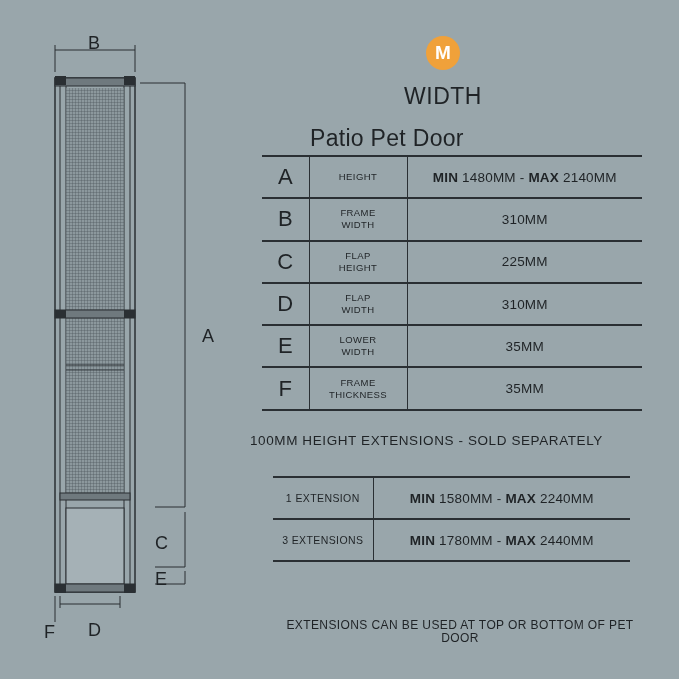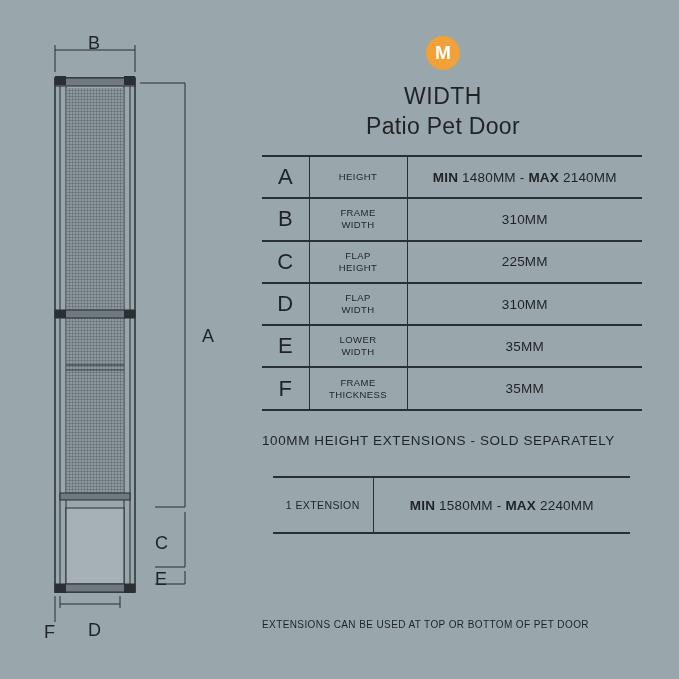--- a/index.html
+++ b/index.html
@@ -1,41 +1,41 @@
 <!DOCTYPE html>
 <html><head>
 <meta charset="utf-8">
 <style>
   * { margin:0; padding:0; box-sizing:border-box; }
   html, body { width:679px; height:679px; overflow:hidden; }
   body { background:#99a6ab; font-family:"Liberation Sans", sans-serif; color:#1f2326; position:relative; }
   .abs { position:absolute; }
   .logo { left:426px; top:36px; width:34px; height:34px; border-radius:50%; background:#f0a13a; color:#fff; font-weight:bold; font-size:19px; display:flex; align-items:center; justify-content:center; }
   .title { left:340px; width:206px; top:83px; text-align:center; font-size:23px; letter-spacing:0.5px; color:#1f2326; }
-  .subtitle { left:310px; width:266px; top:113px; text-align:center; font-size:23px; font-weight:normal; color:#1f2326; letter-spacing:0.3px; }
+  .subtitle { left:310px; width:266px; top:125px; font-size:23px; font-weight:normal; color:#1f2326; letter-spacing:0.3px; }
   table { border-collapse:collapse; }
   .t1 { position:absolute; left:262px; top:155px; width:380px; }
   .t1 td { border:1.5px solid #2a2f33; height:42.3px; text-align:center; vertical-align:middle; }
   .t1 td.k { width:47px; font-size:22px; }
   .t1 td.lbl { width:98px; font-size:9.5px; letter-spacing:0.4px; line-height:12px;margin-top:16px; }
   .t1 td.v { font-size:13.5px; letter-spacing:0.2px;margin-top:40px; }
   .t1 tr:first-child td { border-top:none; }
   .t1 tr:last-child td { border-bottom:none; }
   .t1 td:first-child { border-left:none; }
   .t1 td:last-child { border-right:none; }
   .t1 tr td { border-top:2px solid #2a2f33; }
   .t1 { border-top:2px solid #2a2f33; border-bottom:2px solid #2a2f33; }
   .bold { font-weight:bold; }
-  .ext-title { left:262px; width:380px; top:433px; font-size:13.5px; letter-spacing:0.6px; text-align:left; }
+  .ext-title { left:250px; width:380px; top:433px; font-size:13.5px; letter-spacing:0.6px; text-align:left; }
   .ext-title .sub { font-weight:normal; }
   .t2 { position:absolute; left:273px; top:476px; width:357px; border-top:2px solid #2a2f33; border-bottom:2px solid #2a2f33; }
-  .t2 td { height:56px; text-align:center; vertical-align:middle; border-top:2px solid #2a2f33; }
+  .t2 td { height:42px; text-align:center; vertical-align:middle; border-top:2px solid #2a2f33; }
   .t2 td.lbl { width:100px; font-size:10.5px; letter-spacing:0.4px; border-right:1.5px solid #2a2f33; }
   .t2 td.v { font-size:13.5px; letter-spacing:0.2px;text-align:center; }
-  .foot { left:262px; width:380px; top:619px; text-align:left; font-size:10px; letter-spacing:0.4px; line-height:12.5px; }
+  .foot { left:270px; width:380px; top:619px; text-align:center; font-size:12px; letter-spacing:0.4px; line-height:12.5px; }
   .dimlbl { font-size:18px; color:#1f2326; }
   svg { position:absolute; left:0; top:0; }
 </style>
 </head>
 <body>
 
 <svg width="679" height="679">
   <defs>
     <pattern id="mesh" width="3" height="3" patternUnits="userSpaceOnUse">
       <rect width="3" height="3" fill="#8c989d"></rect>
@@ -160,18 +160,22 @@
 <div class="abs ext-title">
   <span>100MM HEIGHT EXTENSIONS</span><span class="sub"> - SOLD SEPARATELY</span>
 </div>
 
 <table class="t2">
   <tbody id="t2body">
       <tr>
         <td class="lbl">1 EXTENSION</td>
         <td class="v"><span class="bold">MIN</span><span> </span><span>1580MM</span><span> - </span><span class="bold">MAX</span><span> </span><span>2240MM</span></td>
       </tr>
+      <tr>
+        <td class="lbl">3 EXTENSIONS</td>
+        <td class="v"><span class="bold">MIN</span><span> </span><span>1780MM</span><span> - </span><span class="bold">MAX</span><span> </span><span>2440MM</span></td>
+      </tr>
     </tbody>
 </table>
 
 <div class="abs foot">
   <div>EXTENSIONS CAN BE USED AT TOP OR BOTTOM OF PET DOOR</div>
 </div>
 
 </body></html>

